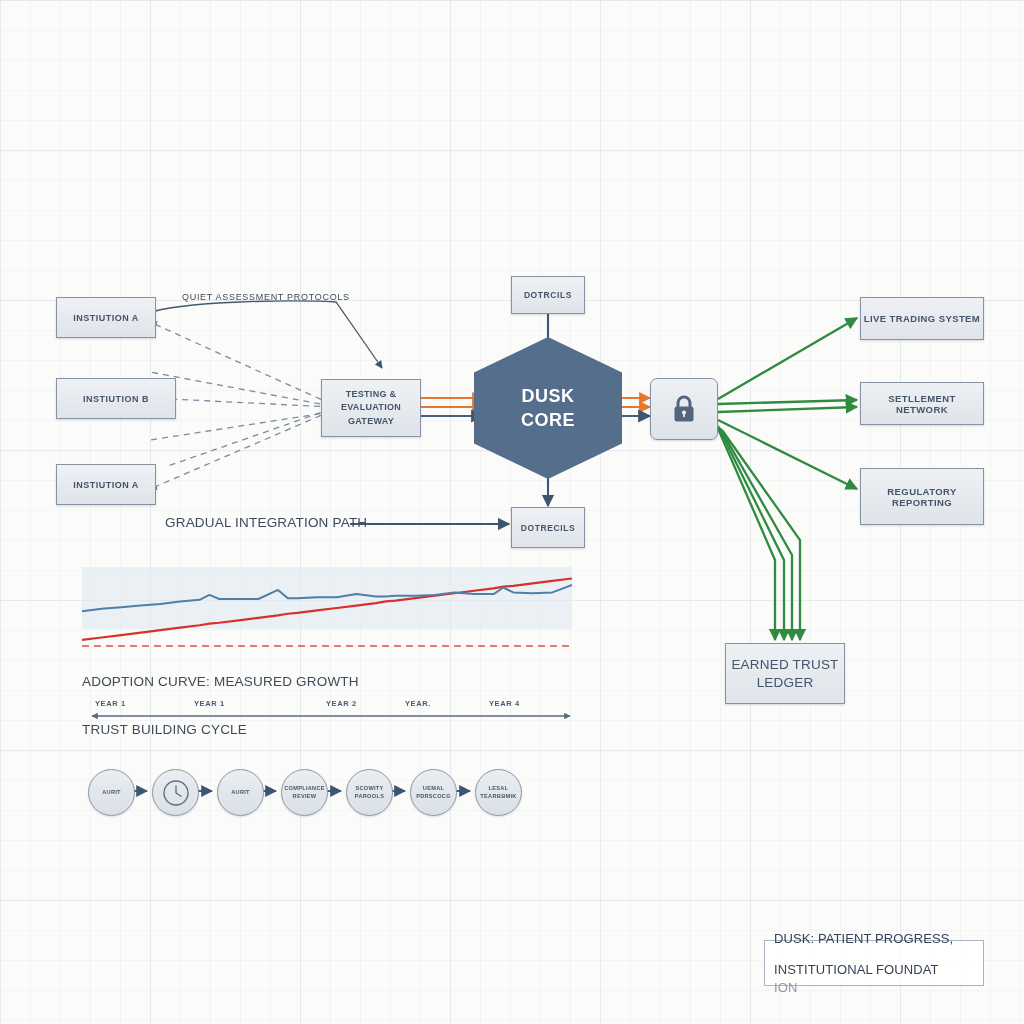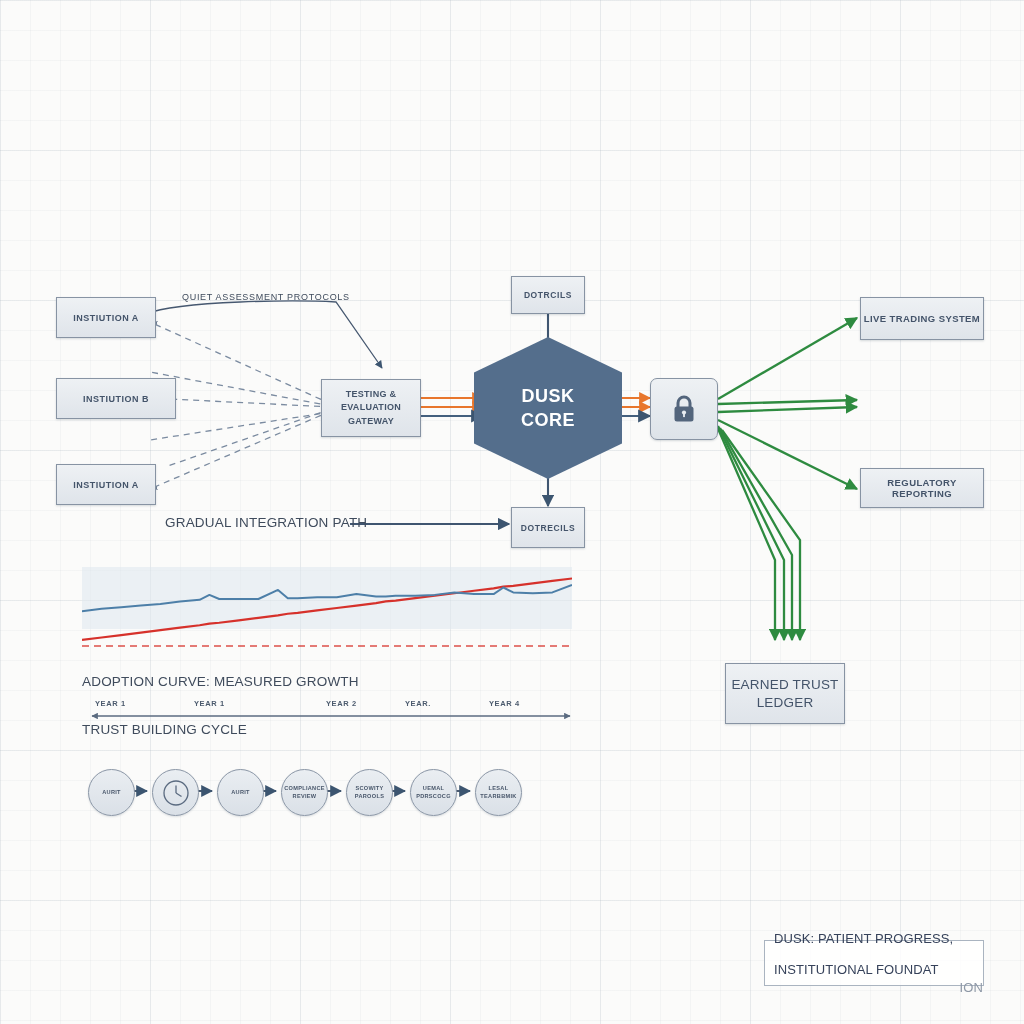--- a/index.html
+++ b/index.html
@@ -85,21 +85,21 @@
   
   #titleplate{
     position:absolute;left:764px;top:940px;width:220px;height:46px;
     box-sizing:border-box;border:1px solid #aab4c0;background:rgba(255,255,255,.82);
     display:flex;flex-direction:column;justify-content:center;
     padding-left:9px;color:#36425a;font-size:13px;line-height:1.35;
     letter-spacing:.1px;
     gap:14px;
   }
   #titleplate span{display:block;white-space:nowrap;}
-  #titleplate .fade{color:#8e98a6;text-align:right;}
+  #titleplate .fade{color:#8e98a6;}
 </style>
 </head>
 <body>
 
 <div id="grid"></div>
 
 <div id="stage">
 
   <svg id="scene" viewBox="0 0 1024 1024">
     <defs>
@@ -217,25 +217,28 @@
       <path d="M7,13 V9 a6,6 0 0 1 12,0 V13" fill="none" stroke="#53657c" stroke-width="3"></path>
       <rect x="3.5" y="12.5" width="19" height="15" rx="2.5" fill="#53657c"></rect>
       <circle cx="13" cy="18.5" r="2.1" fill="#e9edf1"></circle>
       <rect x="12.1" y="18.5" width="1.8" height="4.6" fill="#e9edf1"></rect>
     </svg>
   </div>
 
   <div class="node out" style="left:860px;top:297px;width:124px;height:43px;">
     <span>LIVE TRADING SYSTEM</span>
   </div>
-  <div class="node out" style="left:860px;top:468px;width:124px;height:40px;">
+  <div class="node out" style="left:860px;top:382px;width:124px;height:43px;">
+    <span>SETLLEMENT NETWORK</span>
+  </div>
+  <div class="node out" style="left:860px;top:468px;width:124px;height:57px;">
     <span>REGULATORY REPORTING</span>
   </div>
 
-  <div class="node ledger" style="left:725px;top:643px;width:120px;height:61px;flex-direction:column;margin-top:20px;">
+  <div class="node ledger" style="left:725px;top:643px;width:120px;height:61px;flex-direction:column;">
     <span>EARNED TRUST</span>
     <span>LEDGER</span>
   </div>
 
   <div class="lbl cap" style="left:182px;top:292px;">QUIET ASSESSMENT PROTOCOLS</div>
   <div class="lbl hdr" style="left:165px;top:515px;">GRADUAL INTEGRATION PATH</div>
   <div class="lbl hdr" style="left:82px;top:674px;">ADOPTION CURVE: MEASURED GROWTH</div>
   <div class="lbl hdr" style="left:82px;top:722px;">TRUST BUILDING CYCLE</div>
 
   <svg id="chart" viewBox="0 0 490 92" preserveAspectRatio="none">

